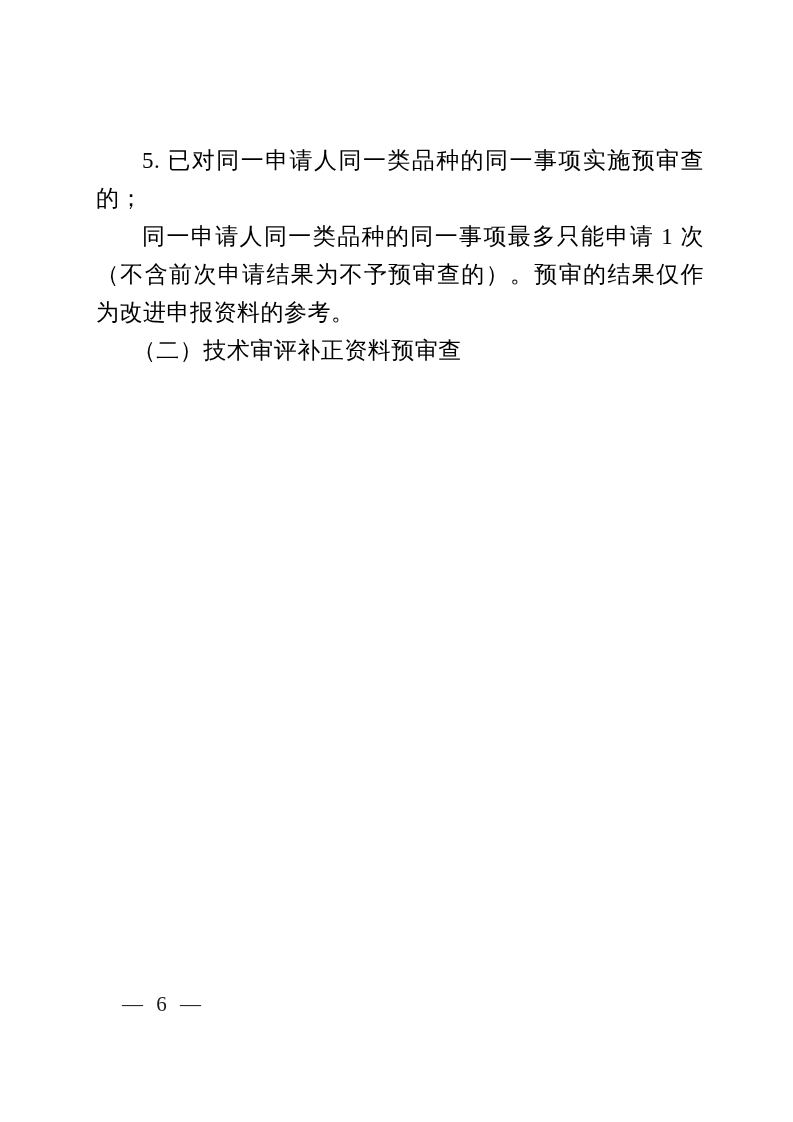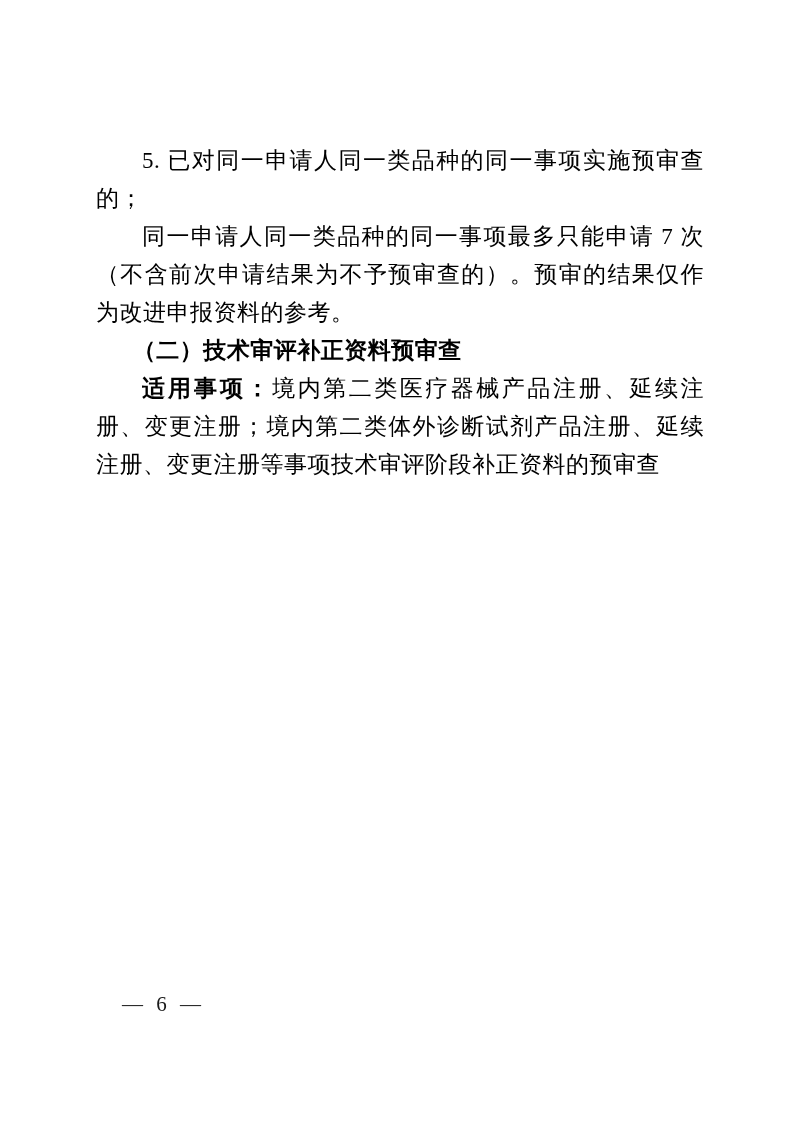--- a/index.html
+++ b/index.html
@@ -26,21 +26,21 @@
     line-height: 38px;
     text-align: justify;
     letter-spacing: 0.5px;
   }
   .content p {
     margin: 0;
     padding: 0;
     text-indent: 2em;
   }
   .content p.heading {
-    font-weight: bold;
+    font-weight: normal;
     text-indent: 1.6em;
   }
   .content .field-label {
     font-weight: bold;
     letter-spacing: 1px;
   }
   .page-number {
     position: absolute;
     left: 122px;
     top: 992px;
@@ -48,18 +48,17 @@
     letter-spacing: 4px;
     color: #1a1a1a;
   }
 </style>
 </head>
 <body>
 
 <div class="page">
   <div class="content">
     <p>5. 已对同一申请人同一类品种的同一事项实施预审查的；</p>
-    <p>同一申请人同一类品种的同一事项最多只能申请 7 次（不含前次申请结果为不予预审查的）。预审的结果仅作为改进申报资料的参考。</p>
+    <p>同一申请人同一类品种的同一事项最多只能申请 1 次（不含前次申请结果为不予预审查的）。预审的结果仅作为改进申报资料的参考。</p>
     <p class="heading">（二）技术审评补正资料预审查</p>
-    <p><span class="field-label">适用事项：</span><span>境内第二类医疗器械产品注册、延续注册、变更注册；境内第二类体外诊断试剂产品注册、延续注册、变更注册等事项技术审评阶段补正资料的预审查</span></p>
   </div>
   <div class="page-number">— 6 —</div>
 </div>
 
 </body></html>

